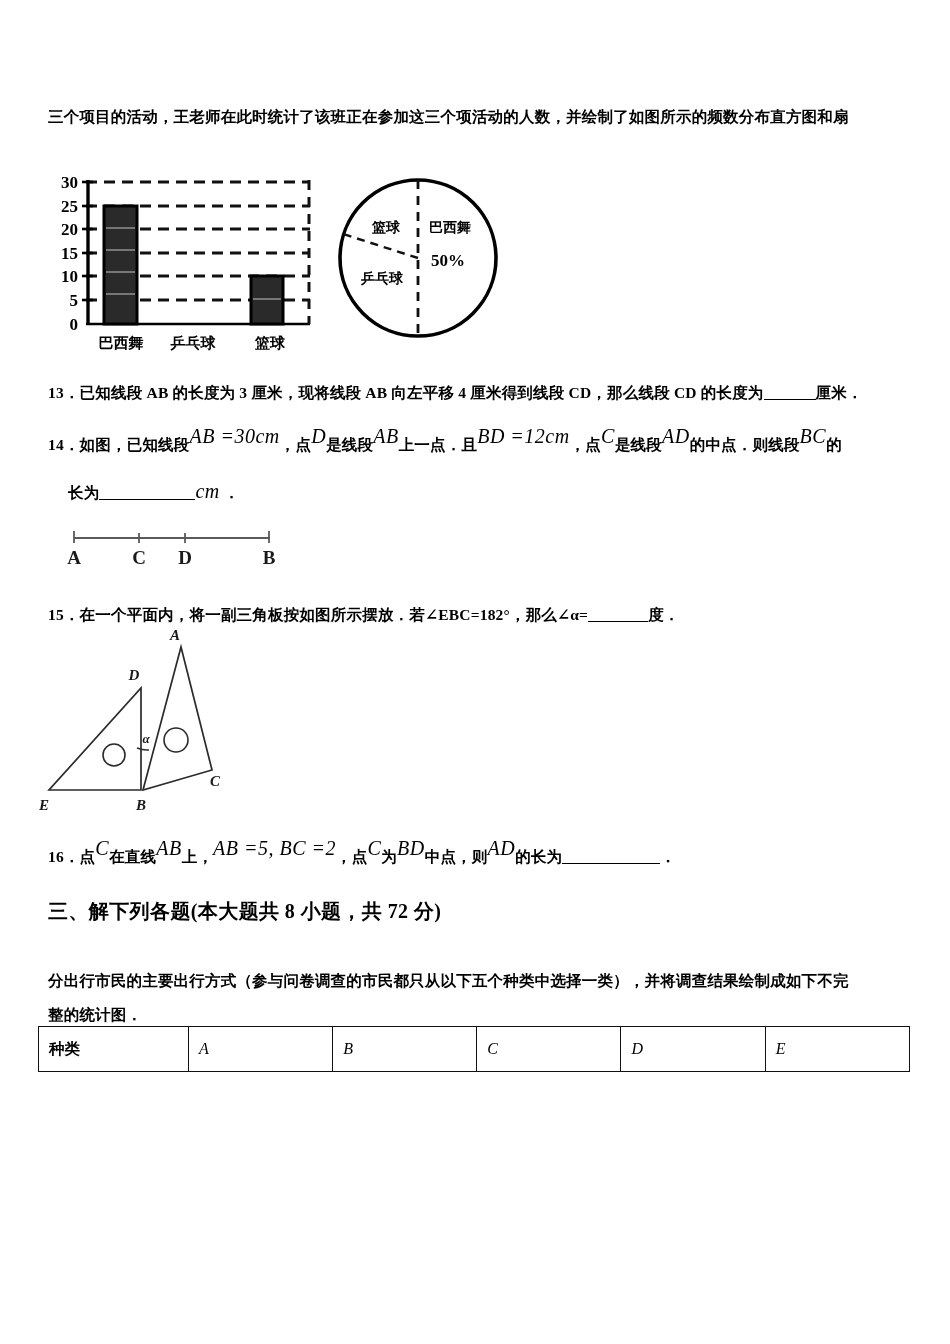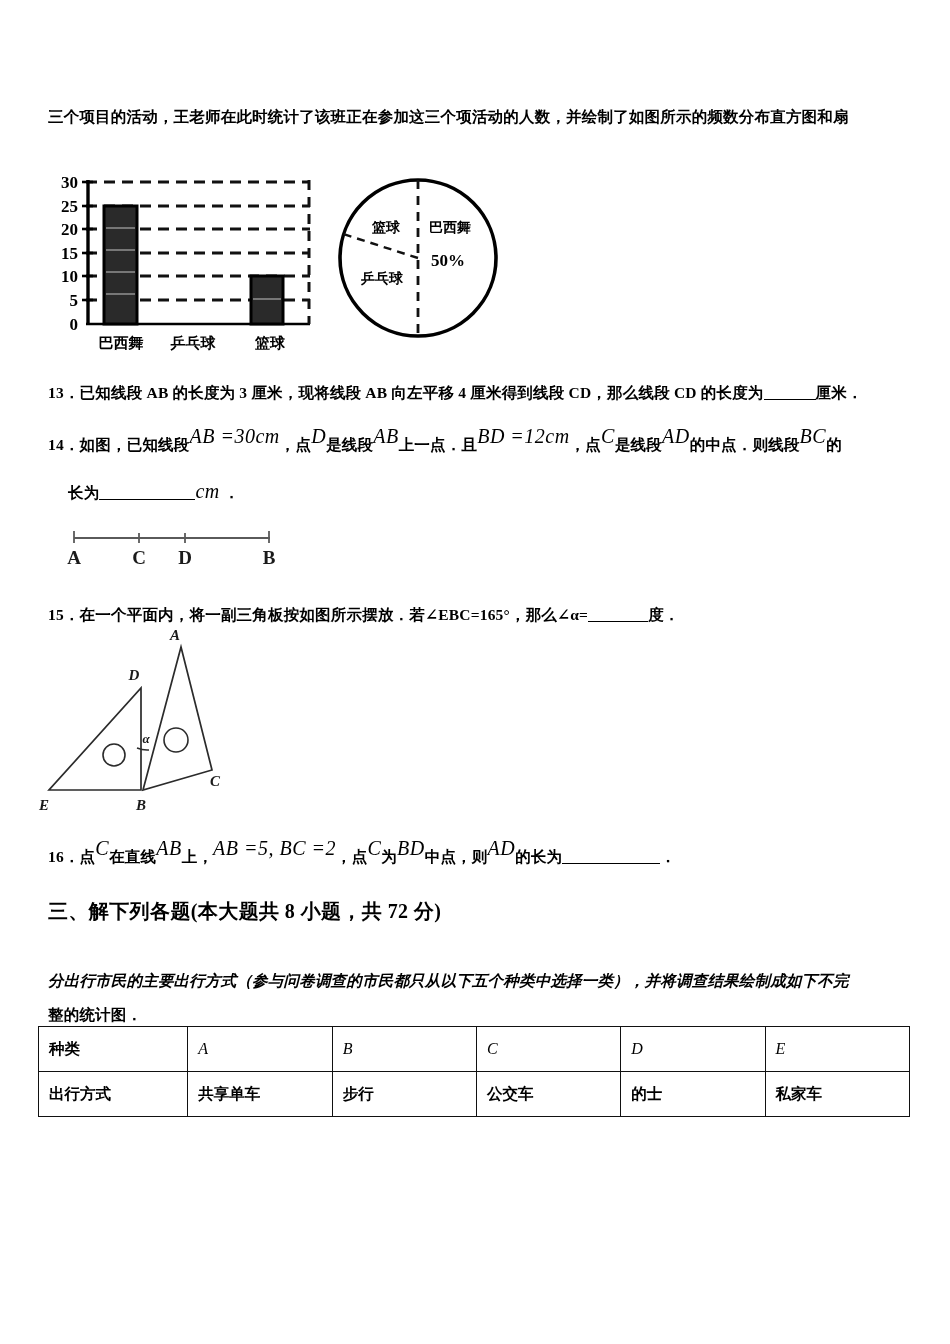--- a/index.html
+++ b/index.html
@@ -203,21 +203,21 @@
     </g>
     <g font-family="Liberation Serif, serif" font-size="19" font-weight="700" fill="#1a1a1a" text-anchor="middle">
       <text x="22" y="42">A</text>
       <text x="87" y="42">C</text>
       <text x="133" y="42">D</text>
       <text x="217" y="42">B</text>
     </g>
   </svg>
 
   <div class="para" style="left:48px; top:596px;">
-    <span>15．</span><span>在一个平面内，将一副三角板按如图所示摆放．若∠EBC=165°，那么∠α=</span><span class="blank-line" style="width:60px;"></span><span>度．</span>
+    <span>15．</span><span>在一个平面内，将一副三角板按如图所示摆放．若∠EBC=182°，那么∠α=</span><span class="blank-line" style="width:60px;"></span><span>度．</span>
   </div>
 
   <svg id="trifig" viewBox="0 0 250 205">
 
     <polygon points="13,172 105,172 105,70" fill="none" stroke="#2b2b2b" stroke-width="1.7"></polygon>
     <circle cx="78" cy="137" r="11" fill="none" stroke="#2b2b2b" stroke-width="1.6"></circle>
 
     <polygon points="145,29 107,172 176,152" fill="none" stroke="#2b2b2b" stroke-width="1.7"></polygon>
     <circle cx="140" cy="122" r="12" fill="none" stroke="#2b2b2b" stroke-width="1.6"></circle>
 
@@ -231,37 +231,29 @@
       <text x="110" y="125" text-anchor="middle" font-size="13">α</text>
     </g>
   </svg>
 
   <div class="para" style="left:48px; top:836px;">
     <span>16．</span><span>点</span><span class="mathi">C</span><span>在直线</span><span class="mathi">AB</span><span>上，</span><span class="mathi">AB =5, BC =2</span><span>，点</span><span class="mathi">C</span><span>为</span><span class="mathi">BD</span><span>中点，则</span><span class="mathi">AD</span><span>的长为</span><span class="blank-line" style="width:98px;"></span><span>．</span>
   </div>
 
   <div class="section-head" style="left:48px; top:898px;">三、解下列各题(本大题共 8 小题，共 72 分)</div>
 
-  <div class="para" style="left:48px; top:962px;font-style:italic;">分出行市民的主要出行方式（参与问卷调查的市民都只从以下五个种类中选择一类），并将调查结果绘制成如下不完</div>
+  <div class="para" style="left:48px; top:962px;">分出行市民的主要出行方式（参与问卷调查的市民都只从以下五个种类中选择一类），并将调查结果绘制成如下不完</div>
   <div class="para" style="left:48px; top:996px;">整的统计图．</div>
 
   <table class="cat-table">
     <tbody>
       <tr>
         <td class="col-first">种类</td>
         <td class="col-rest code">A</td>
         <td class="col-rest code">B</td>
         <td class="col-rest code">C</td>
         <td class="col-rest code">D</td>
         <td class="col-rest code">E</td>
       </tr>
-      <tr>
-        <td class="col-first">出行方式</td>
-        <td class="col-rest">共享单车</td>
-        <td class="col-rest">步行</td>
-        <td class="col-rest">公交车</td>
-        <td class="col-rest">的士</td>
-        <td class="col-rest">私家车</td>
-      </tr>
     </tbody>
   </table>
 
 </div>
 
 </body></html>

